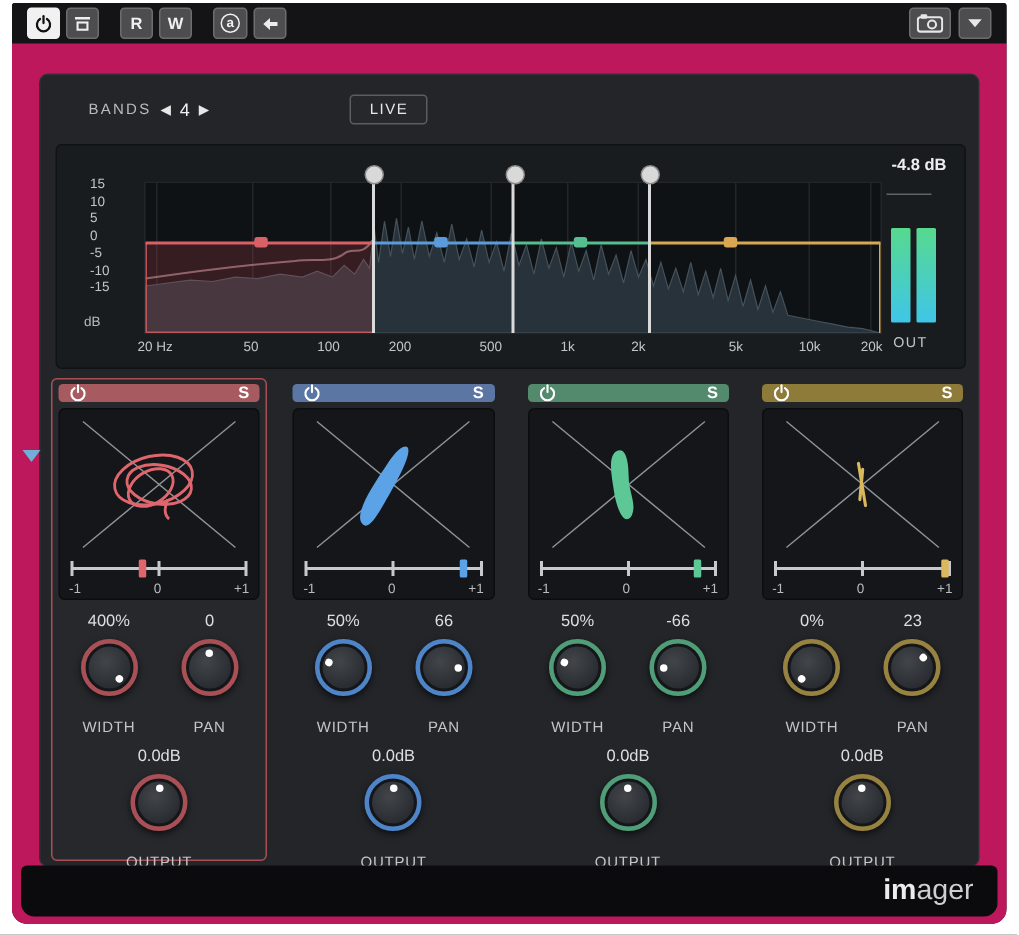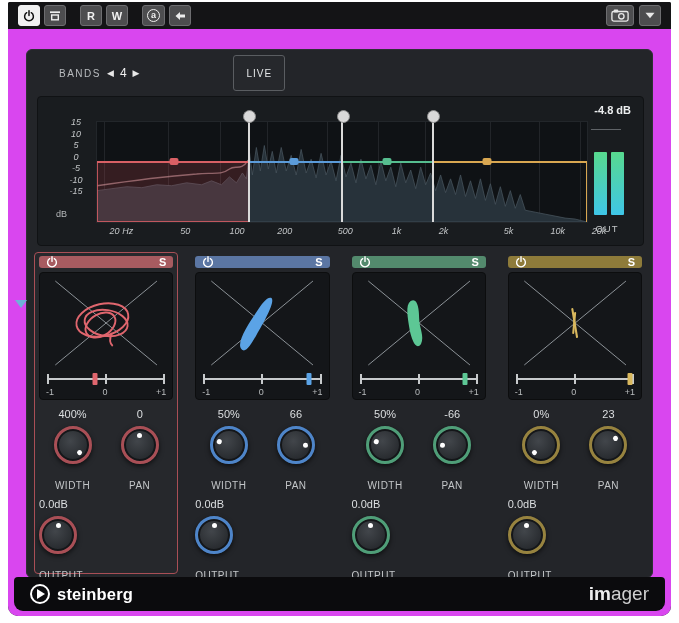--- a/index.html
+++ b/index.html
@@ -22,60 +22,60 @@
   .preset-field { width:88px; height:100%; display:flex; align-items:center; padding:0 5px;
     color:#efefef; font-size:10.5px; font-weight:bold; white-space:nowrap; overflow:hidden; }
   .preset-nav { width:19px; height:100%; display:flex; align-items:center; justify-content:center;
     border-left:1px solid #58585a; cursor:pointer; }
   .toolbar-right { margin-left:auto; display:flex; gap:5px; }
   .circ-a { width:13px; height:13px; border:1.4px solid #f0f0f0; border-radius:50%;
     display:flex; align-items:center; justify-content:center; font-size:9px; font-weight:bold;
     color:#f0f0f0; line-height:1; }
 
   
-  .plugin { position:absolute; left:0; top:27px; right:0; bottom:0; background:#d946ef;
+  .plugin { position:absolute; left:0; top:27px; right:0; bottom:0; background:#be185d;
     border-radius:0 0 10px 10px; }
   .main-panel { position:absolute; left:18px; top:20px; width:627px; height:529px;
     background:#232529; border-radius:6px; border:1px solid #2e3135; }
   .collapse-arrow { position:absolute; left:-12px; top:250px; width:0; height:0;
     border-left:6px solid transparent; border-right:6px solid transparent;
     border-top:8px solid #6fb0d8; cursor:pointer; }
 
   
   .bands-bar { position:absolute; left:32px; top:12px; right:20px; height:22px;
     display:flex; align-items:center; color:#c9ccce; }
   .bands-label { font-size:10px; letter-spacing:1.5px; color:#b9bcbf; }
   .band-step { font-size:9px; color:#e8e8e8; cursor:pointer; padding:0 6px; }
   .band-count { font-size:12px; color:#f0f0f0; }
-  .live-btn { margin-left:88px; height:36px; padding:0 12px; display:flex; align-items:center;
+  .live-btn { margin-left:88px; height:20px; padding:0 12px; display:flex; align-items:center;
     background:#26282c; border:1px solid #5a5d61; border-radius:3px; color:#e4e6e8;
     font-size:10px; letter-spacing:1px; cursor:pointer; }
 
   
   .spectrum-box { position:absolute; left:10px; top:46px; width:607px; height:150px;
     background:#191c1f; border-radius:4px; border:1px solid #101214; }
   .db-ticks { position:absolute; left:22px; top:21px; width:32px; height:78px;
     display:flex; flex-direction:column; justify-content:space-between; }
-  .db-ticks span { font-size:9px; color:#c3c6c8; text-align:center; line-height:1;font-style:italic; }
+  .db-ticks span { font-size:9px; color:#c3c6c8; text-align:left; line-height:1; }
   .db-unit { position:absolute; left:18px; top:112px; font-size:9px; color:#b7babc; }
   .plot { position:absolute; left:58px; top:24px; width:492px; height:102px;
     background:#0f1215; border:1px solid #22262a; }
   .gridline { position:absolute; top:0; bottom:0; width:1px; background:#3a3f43; opacity:.45; }
   .spec-svg { position:absolute; inset:0; width:100%; height:100%; }
   .band-tint-red { position:absolute; top:40%; bottom:0; background:rgba(205,75,85,.20);
     border:1px solid rgba(212,92,98,.85); border-top:none; }
   .seg { position:absolute; top:calc(40% - 1px); height:2px; }
   .seg-handle { position:absolute; top:calc(40% - 4px); width:9px; height:7px;
     border-radius:2px; transform:translateX(-50%); cursor:ew-resize; }
   .yellow-edge { position:absolute; right:0; top:40%; bottom:0; width:1px; }
   .xover { position:absolute; top:-4px; bottom:0; width:2px; background:#dadada;
     transform:translateX(-50%); cursor:ew-resize; }
   .xover::before { content:""; position:absolute; left:50%; top:-8px; width:11px; height:11px;
     margin-left:-5.5px; border-radius:50%; background:#d9d9d9; border:1px solid #8c8c8c; }
-  .freq-axis { position:absolute; left:76px; top:129px; width:492px; height:12px;font-style:italic; }
+  .freq-axis { position:absolute; left:58px; top:129px; width:492px; height:12px; }
   .freq-axis span { position:absolute; transform:translateX(-50%); font-size:9px; color:#c3c6c8; white-space:nowrap; }
   .out-level { position:absolute; right:12px; top:7px; font-size:11px; font-weight:bold; color:#eceeef;margin-left:16px; }
   .meter-cap { position:absolute; right:22px; top:32px; width:30px; height:1px; background:#5f6367; }
   .out-meter { position:absolute; right:19px; top:55px; height:63px; display:flex; gap:4px; }
   .out-bar { width:13px; height:100%; border-radius:1px; }
   .out-label { position:absolute; right:14px; top:126px; width:44px; text-align:center;
     font-size:9.5px; letter-spacing:1px; color:#c3c6c8; }
 
   
   .bands-row { position:absolute; left:7px; top:202px; width:613px; height:322px;
@@ -101,21 +101,21 @@
   .knob-unit { flex:1; display:flex; flex-direction:column; align-items:center; }
   .knob-value { font-size:11px; color:#dcdfe1; height:13px; }
   .knob { position:relative; width:38px; height:38px; margin-top:5px; border-radius:50%;
     border:3px solid var(--ring);
     background:radial-gradient(circle at 42% 38%, #42464b, #26292d 72%);
     box-shadow:0 2px 5px rgba(0,0,0,.65), inset 0 0 0 2px #141619; cursor:pointer; }
   .knob .dot { position:absolute; left:50%; top:50%; width:5px; height:5px;
     margin:-2.5px 0 0 -2.5px; border-radius:50%; background:#fff;
     transform:rotate(var(--angle,0deg)) translateY(-10px); }
   .knob-label { margin-top:16px; font-size:10px; letter-spacing:.5px; color:#c3c6c8; }
-  .output-unit { margin-top:7px; display:flex; flex-direction:column; }
+  .output-unit { margin-top:7px; display:flex; flex-direction:column; align-items:center; }
 
   
   .footer-bar { position:absolute; left:6px; right:6px; bottom:5px; height:34px;
     background:#0b0b0d; border-radius:4px 4px 9px 9px; display:flex; align-items:center;
     padding:0 16px; }
   .brand { display:flex; align-items:center; gap:7px; }
   .brand-icon { width:20px; height:20px; border:2px solid #fff; border-radius:50%;
     display:flex; align-items:center; justify-content:center; }
   .brand-icon::after { content:""; width:0; height:0; border-left:8px solid #fff;
     border-top:5px solid transparent; border-bottom:5px solid transparent; margin-left:2px; }
@@ -475,20 +475,16 @@
                 <div class="dot"></div>
               </div>
             <div class="knob-label">OUTPUT</div>
           </div>
         </div>
 
       </div>
     </div>
 
     <div class="footer-bar">
-      <div class="brand">
-        <span class="brand-icon"></span>
-        <span class="brand-name">steinberg</span>
-      </div>
       <div class="product"><b>im</b><span>ager</span></div>
     </div>
   </div>
 </div>
 
 </body></html>

